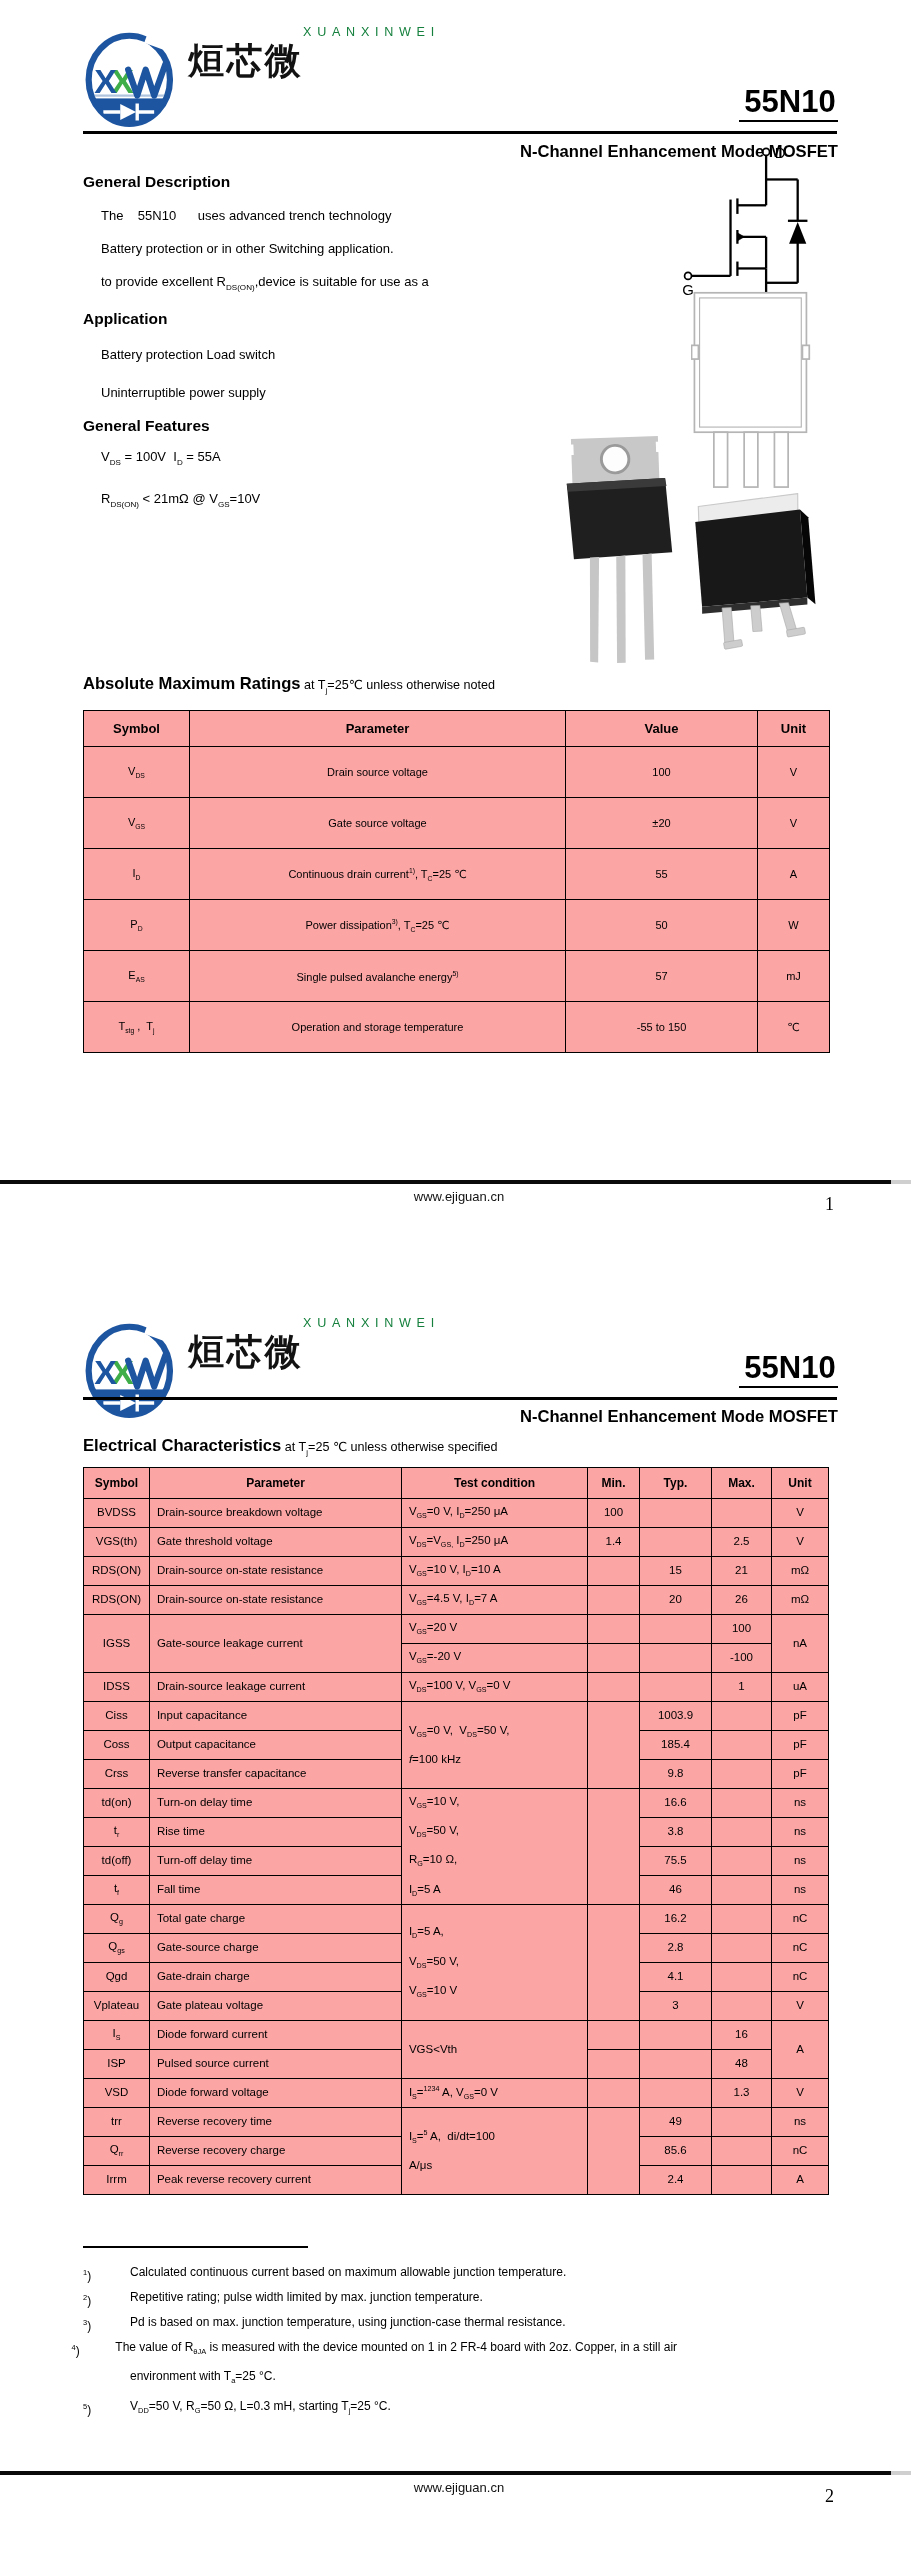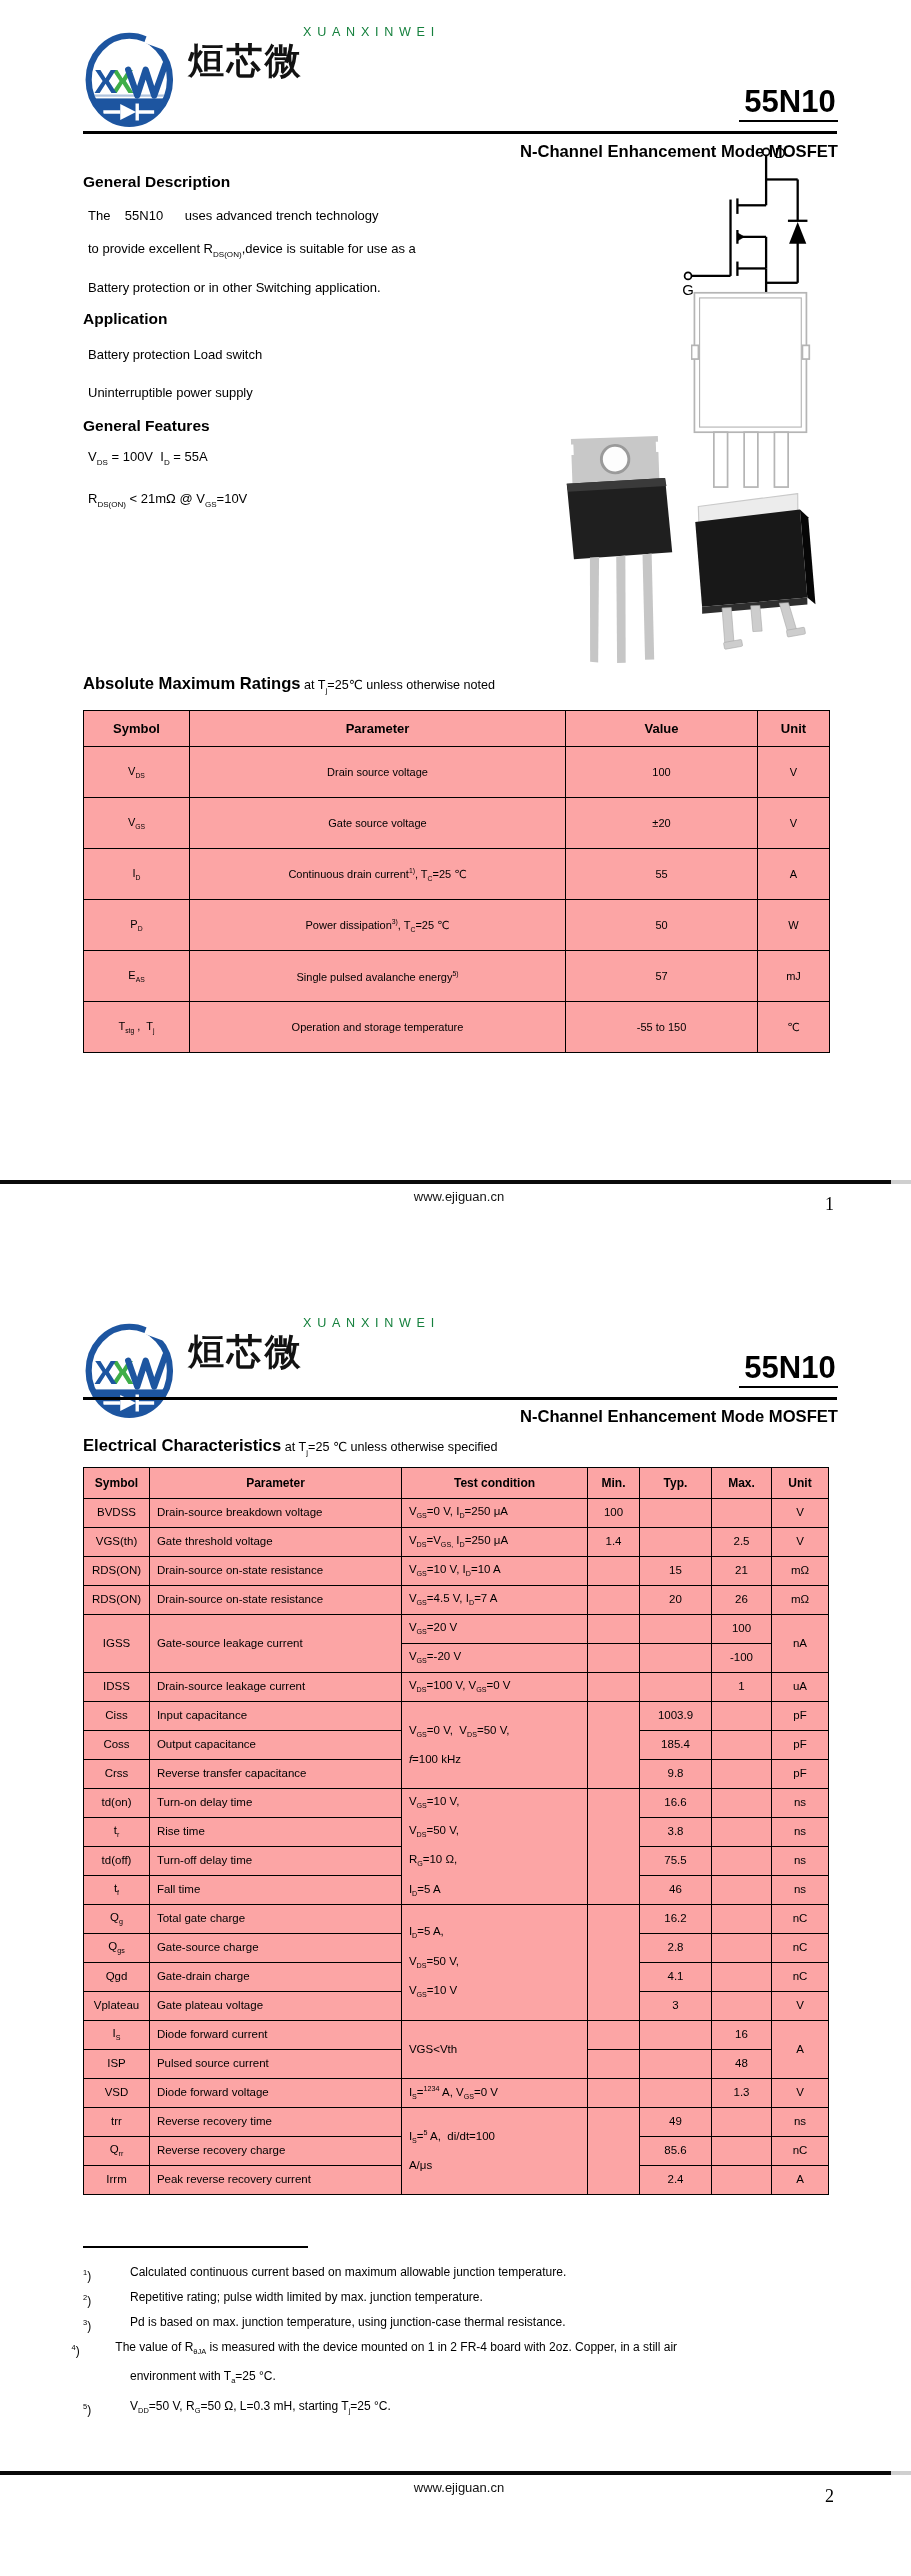--- a/index.html
+++ b/index.html
@@ -17,21 +17,21 @@
   .logo-text { display:flex; }
   .logo-cn { font-size:36px; font-weight:bold; color:#121212; letter-spacing:2.3px; line-height:62px; }
   .logo-en { font-size:12.6px; letter-spacing:5.7px; color:#15803d; margin-top:-4.6px; }
   .pn-title { position:absolute; right:73px; font-size:31px; font-weight:bold; line-height:1.05;
               border-bottom:2.9px solid #000; padding:0 2.3px 1.1px 5.7px; }
   .rule-main { position:absolute; left:83px; width:754px; height:3.4px; background:#000; }
   .subtitle { position:absolute; right:73px; font-size:16.6px; font-weight:bold; }
 
   
   .sec-title { position:absolute; left:83px; font-size:15.5px; font-weight:bold; }
-  .body-lines { position:absolute; left:88px; width:402px; font-size:13px; }
+  .body-lines { position:absolute; left:101px; width:402px; font-size:13px; }
   .body-lines .ln { display:block; line-height:33px; white-space:nowrap; }
   sub { font-size:0.62em; } sup { font-size:0.62em; }
 
   .tbl-heading { position:absolute; left:83px; font-size:16.6px; font-weight:bold; }
   .tbl-heading .suffix { font-size:12.6px; font-weight:normal; }
 
   
   table { border-collapse:collapse; table-layout:fixed; width:746px; background:#fca5a5;
           position:absolute; left:83px; }
   th, td { border:1.1px solid #000; text-align:center; vertical-align:middle; overflow:hidden; }
@@ -92,22 +92,22 @@
     </div>
   </div>
 
   <div class="pn-title" style="top:86px;">55N10</div>
   <div class="rule-main" style="top:131px;"></div>
   <div class="subtitle" style="top:142px;">N-Channel Enhancement Mode MOSFET</div>
 
   <div class="sec-title" style="top:173px;">General Description</div>
   <div class="body-lines" style="top:199px;">
     <span class="ln">The&nbsp;&nbsp;&nbsp;&nbsp;55N10&nbsp;&nbsp;&nbsp;&nbsp;&nbsp;&nbsp;uses advanced trench technology</span>
+    <span class="ln">Battery protection or in other Switching application.</span>
     <span class="ln">to provide excellent R<sub>DS(ON)</sub>,device is suitable for use as a</span>
-    <span class="ln">Battery protection or in other Switching application.</span>
   </div>
 
   <div class="sec-title" style="top:310px;">Application</div>
   <div class="body-lines" style="top:336px;">
     <span class="ln" style="line-height:38px;">Battery protection Load switch</span>
     <span class="ln" style="line-height:38px;">Uninterruptible power supply</span>
   </div>
 
   <div class="sec-title" style="top:417px;text-align:center;">General Features</div>
   <div class="body-lines" style="top:439px;">

